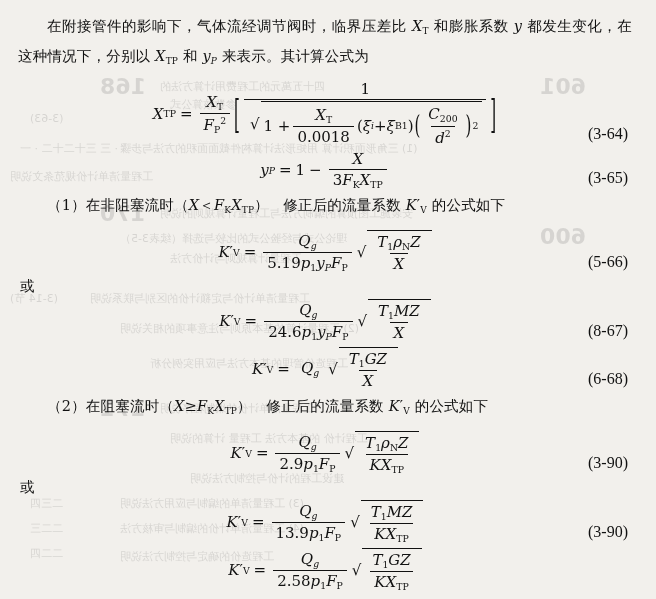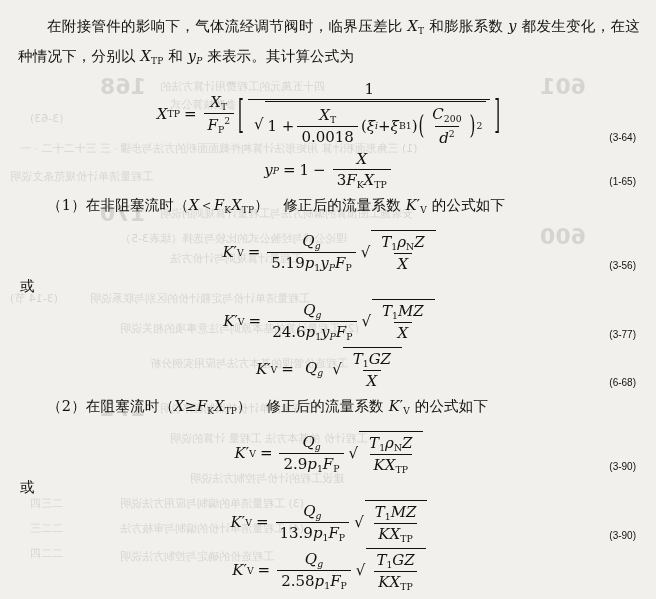--- a/index.html
+++ b/index.html
@@ -26,21 +26,21 @@
     line-height: 17px;
     font-family: "DejaVu Sans", "Liberation Sans", sans-serif;
   }
   .bleed div {
     position: absolute;
     white-space: nowrap;
     transform: scaleX(-1);
   }
   .page {
     position: relative;
-    padding: 14px 16px 0 18px;
+    padding: 14px 24px 0 18px;
     box-sizing: border-box;
     height: 100%;
   }
   .para {
     font-size: 14.5px;
     line-height: 25px;
     text-align: justify;
     margin: 0 0 6px 0;
     letter-spacing: 0.2px;
   }
@@ -51,22 +51,22 @@
     display: flex;
     align-items: center;
     justify-content: center;
     min-height: 30px;
     margin: 2px 0;
   }
   .eqnum {
     position: absolute;
     right: 4px;
     bottom: 4px;
-    font-size: 10px;
-    font-family: Liberation Sans, sans-serif;
+    font-size: 16px;
+    font-family: Liberation Serif, serif;
   }
   .eq {
     font-size: 15px;
     display: inline-flex;
     align-items: center;
     justify-content: center;
   }
 
   
   .mi { font-style: italic; font-family: "DejaVu Serif","Liberation Serif",serif; }
@@ -216,21 +216,21 @@
   <div class="eqrow" style="min-height:42px;">
     <span class="eq">
       <span class="mi">y</span><span class="subi">P</span>
       <span class="eq-sign">=</span>
       1 <span class="eq-sign">−</span>
       <span class="frac">
         <span class="num"><span class="mi">X</span></span>
         <span class="den">3<span class="mi">F</span><span class="sub">K</span><span class="mi">X</span><span class="sub">TP</span></span>
       </span>
     </span>
-    <span class="eqnum">(1-65)</span>
+    <span class="eqnum">(3-65)</span>
   </div>
 
   <p class="para indent">
     （1）在非阻塞流时（<span class="mi">X</span>＜<span class="mi">F</span><span class="sub">K</span><span class="mi">X</span><span class="sub">TP</span>）&nbsp;&nbsp;&nbsp;修正后的流量系数&nbsp;<span class="mi">K</span>′<span class="sub">V</span>&nbsp;的公式如下
   </p>
 
   <div class="eqrow" style="min-height:46px;">
     <span class="eq">
       <span class="mi">K</span>′<span class="sub">V</span>
       <span class="eq-sign">=</span>
@@ -241,21 +241,21 @@
       <span class="sqrt">
         <span class="radical big">√</span>
         <span class="radicand">
           <span class="frac">
             <span class="num"><span class="mi">T</span><span class="sub">1</span><span class="mi">ρ</span><span class="sub">N</span><span class="mi">Z</span></span>
             <span class="den"><span class="mi">X</span></span>
           </span>
         </span>
       </span>
     </span>
-    <span class="eqnum">(3-56)</span>
+    <span class="eqnum">(5-66)</span>
   </div>
 
   <div class="or">或</div>
 
   <div class="eqrow" style="min-height:46px;">
     <span class="eq">
       <span class="mi">K</span>′<span class="sub">V</span>
       <span class="eq-sign">=</span>
       <span class="frac">
         <span class="num"><span class="mi">Q</span><span class="subi">g</span></span>
@@ -264,21 +264,21 @@
       <span class="sqrt">
         <span class="radical big">√</span>
         <span class="radicand">
           <span class="frac">
             <span class="num"><span class="mi">T</span><span class="sub">1</span><span class="mi">MZ</span></span>
             <span class="den"><span class="mi">X</span></span>
           </span>
         </span>
       </span>
     </span>
-    <span class="eqnum">(3-77)</span>
+    <span class="eqnum">(8-67)</span>
   </div>
 
   <div class="eqrow" style="min-height:46px;">
     <span class="eq">
       <span class="mi">K</span>′<span class="sub">V</span>
       <span class="eq-sign">=</span>
       <span class="frac">
         <span class="num"><span class="mi">Q</span><span class="subi">g</span></span>
       </span>
       <span class="sqrt">

